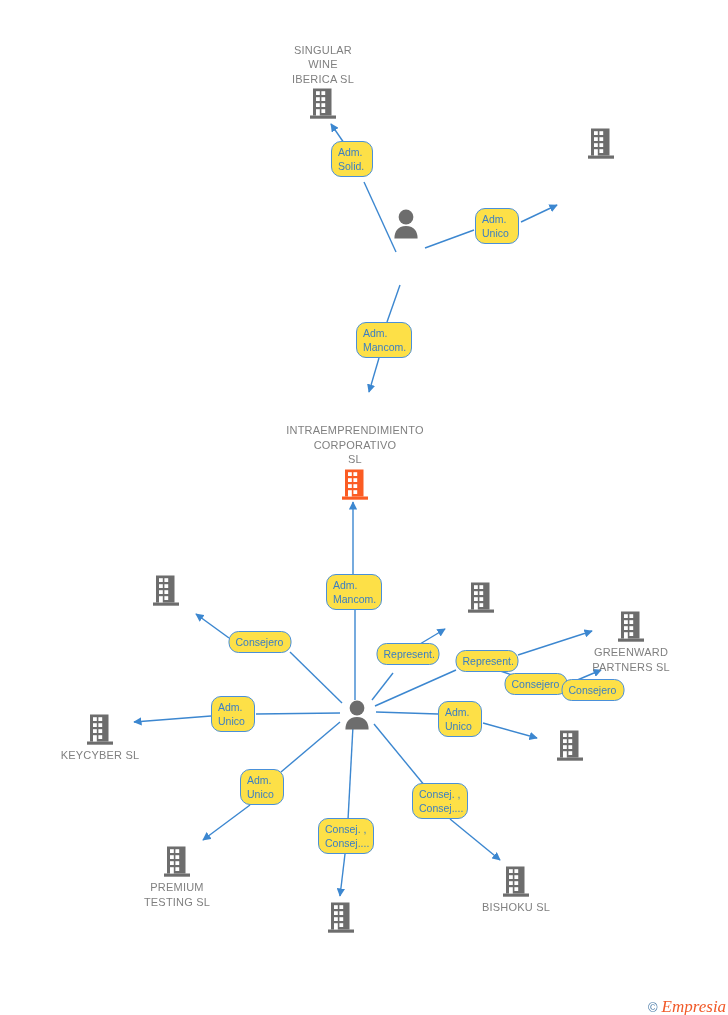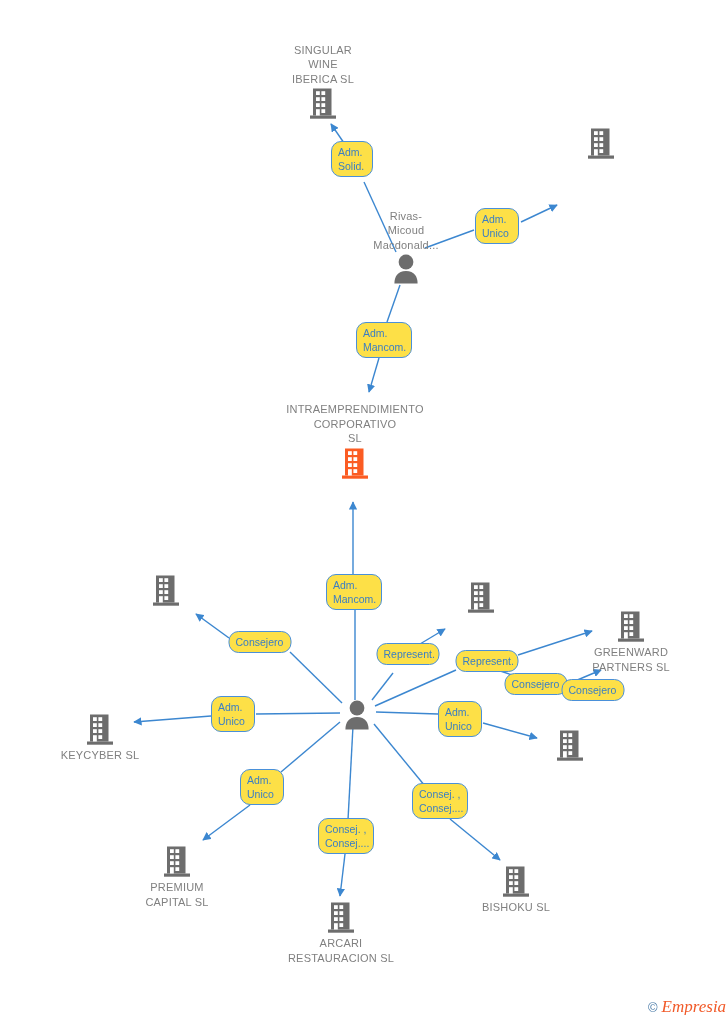--- a/index.html
+++ b/index.html
@@ -169,29 +169,26 @@
               <rect x="6" y="9.2" width="3.8" height="3.8"></rect>
               <rect x="11.4" y="9.2" width="3.8" height="3.8"></rect>
               <rect x="6" y="15.2" width="3.8" height="3.8"></rect>
               <rect x="11.4" y="15.2" width="3.8" height="3.8"></rect>
               <rect x="6" y="21.2" width="3.8" height="6.3"></rect>
               <rect x="11.4" y="21.2" width="3.8" height="3.8"></rect>
             </g>
           </svg></span>
       </div>
       <div class="node label-above" style="left: 406px; top: 208.5px;">
-        <span class="label">Rivas-
-Micoud
-Macdonald...</span>
         <span class="icon"><svg width="26" height="30" viewBox="0 0 26 30" xmlns="http://www.w3.org/2000/svg">
             <circle cx="13" cy="8" r="7.4" fill="#6d6d6d"></circle>
             <path d="M 13 17 C 4.6 17 1.4 22.6 1.4 29.5 L 24.6 29.5 C 24.6 22.6 21.4 17 13 17 Z" fill="#6d6d6d"></path>
           </svg></span>
       </div>
-      <div class="node label-above" style="left: 355px; top: 402px;">
+      <div class="node label-above" style="left: 355px; top: 423px;">
         <span class="label">INTRAEMPRENDIMIENTO
 CORPORATIVO
 SL</span>
         <span class="icon"><svg width="26" height="31" viewBox="0 0 26 31" xmlns="http://www.w3.org/2000/svg">
             <rect x="3" y="0.5" width="18.5" height="27" fill="#fb5c23"></rect>
             <rect x="0" y="27.5" width="26" height="3.2" fill="#fb5c23"></rect>
             <g fill="#ffffff">
               <rect x="6" y="3.2" width="3.8" height="3.8"></rect>
               <rect x="11.4" y="3.2" width="3.8" height="3.8"></rect>
               <rect x="6" y="9.2" width="3.8" height="3.8"></rect>
@@ -301,21 +298,21 @@
               <rect x="11.4" y="3.2" width="3.8" height="3.8"></rect>
               <rect x="6" y="9.2" width="3.8" height="3.8"></rect>
               <rect x="11.4" y="9.2" width="3.8" height="3.8"></rect>
               <rect x="6" y="15.2" width="3.8" height="3.8"></rect>
               <rect x="11.4" y="15.2" width="3.8" height="3.8"></rect>
               <rect x="6" y="21.2" width="3.8" height="6.3"></rect>
               <rect x="11.4" y="21.2" width="3.8" height="3.8"></rect>
             </g>
           </svg></span>
         <span class="label">PREMIUM
-CAPITAL  SL</span>
+TESTING  SL</span>
       </div>
       <div class="node label-below" style="left: 516px; top: 866px;">
         <span class="icon"><svg width="26" height="31" viewBox="0 0 26 31" xmlns="http://www.w3.org/2000/svg">
             <rect x="3" y="0.5" width="18.5" height="27" fill="#6d6d6d"></rect>
             <rect x="0" y="27.5" width="26" height="3.2" fill="#6d6d6d"></rect>
             <g fill="#ffffff">
               <rect x="6" y="3.2" width="3.8" height="3.8"></rect>
               <rect x="11.4" y="3.2" width="3.8" height="3.8"></rect>
               <rect x="6" y="9.2" width="3.8" height="3.8"></rect>
               <rect x="11.4" y="9.2" width="3.8" height="3.8"></rect>
@@ -335,22 +332,20 @@
               <rect x="6" y="3.2" width="3.8" height="3.8"></rect>
               <rect x="11.4" y="3.2" width="3.8" height="3.8"></rect>
               <rect x="6" y="9.2" width="3.8" height="3.8"></rect>
               <rect x="11.4" y="9.2" width="3.8" height="3.8"></rect>
               <rect x="6" y="15.2" width="3.8" height="3.8"></rect>
               <rect x="11.4" y="15.2" width="3.8" height="3.8"></rect>
               <rect x="6" y="21.2" width="3.8" height="6.3"></rect>
               <rect x="11.4" y="21.2" width="3.8" height="3.8"></rect>
             </g>
           </svg></span>
-        <span class="label">ARCARI
-RESTAURACION SL</span>
       </div>
     </div>
 
   <div id="edge-labels">
       <div class="edge-label" style="left: 352px; top: 159px; width: 42px; min-height: 34px;">Adm.
 Solid.</div>
       <div class="edge-label" style="left: 497px; top: 226px; width: 44px; min-height: 34px;">Adm.
 Unico</div>
       <div class="edge-label" style="left: 384px; top: 340px; width: 56px; min-height: 34px;">Adm.
 Mancom.</div>

